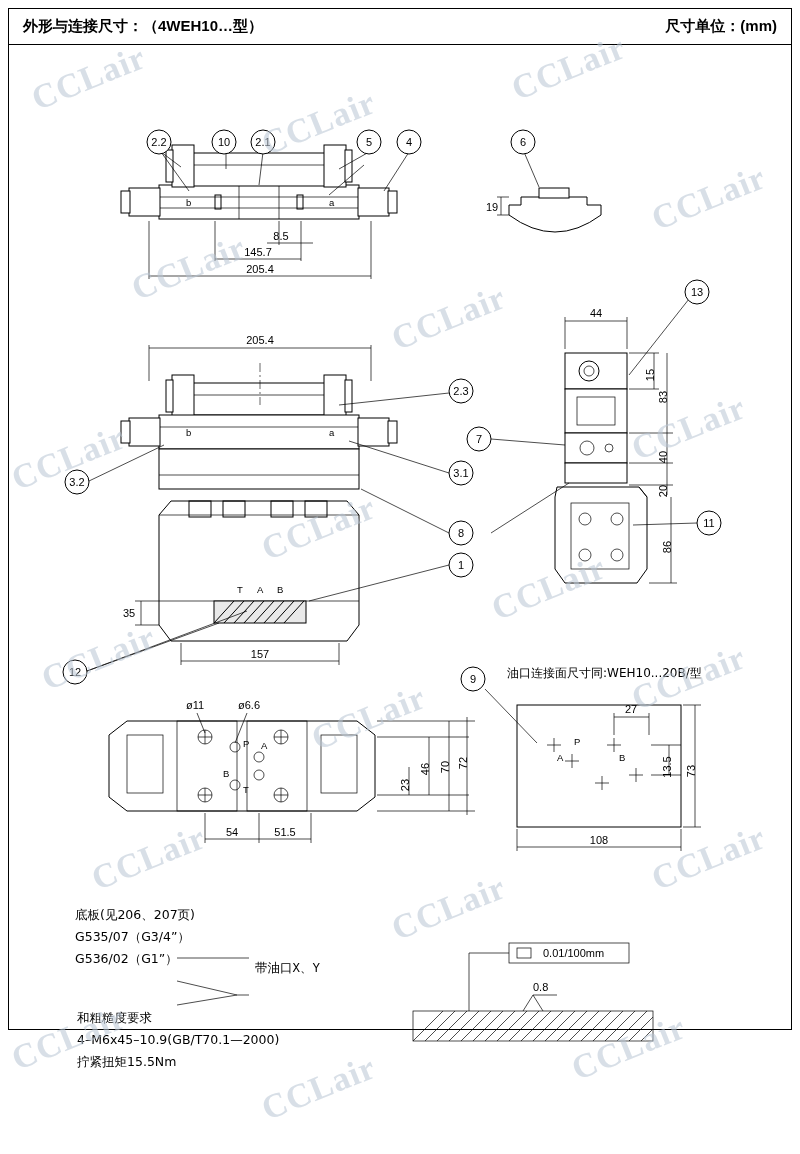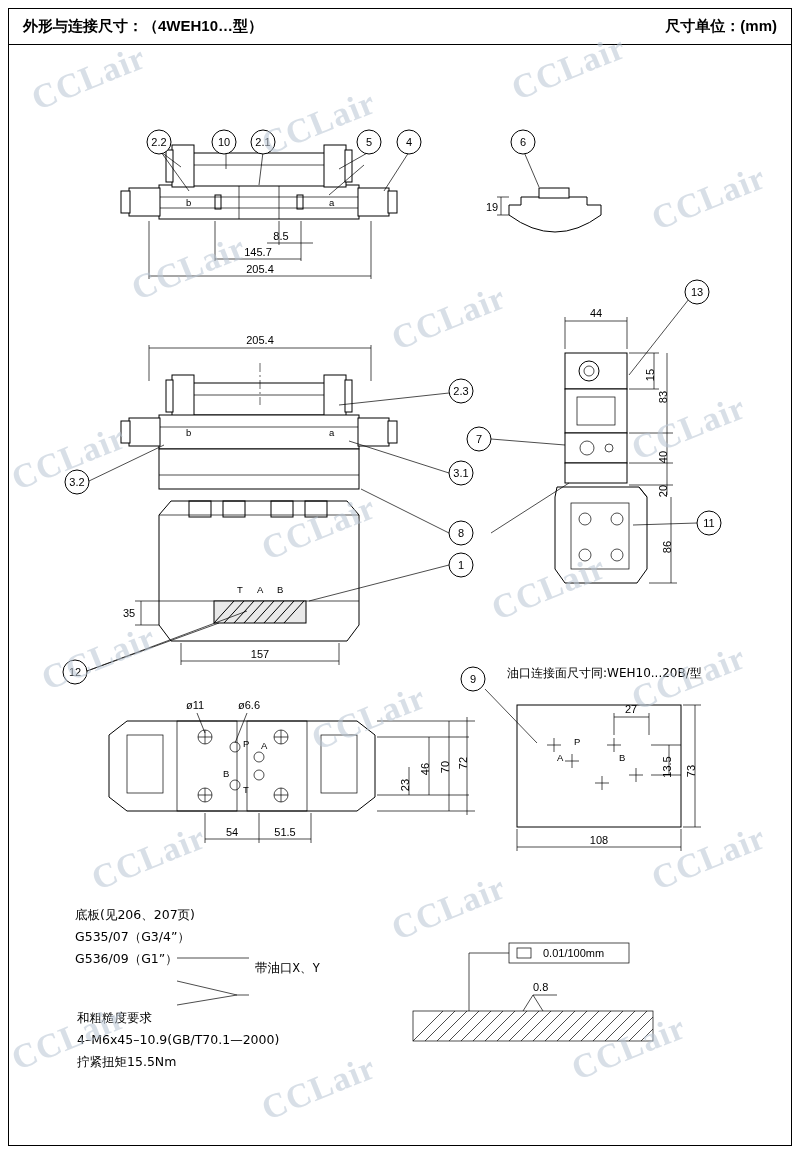--- a/index.html
+++ b/index.html
@@ -7,21 +7,21 @@
   body {
     width:800px; height:1154px;
     font-family:"Liberation Sans", sans-serif;
     background:#ffffff;
     color:#000000;
     position:relative;
     overflow:hidden;
   }
   .page {
     position:absolute; left:8px; top:8px;
-    width:784px; height:1138px;
+    width:784px; height:1022px;
     border:1.5px solid #000;
   }
   .header {
     position:absolute; left:0; top:0; width:100%; height:36px;
     border-bottom:1.5px solid #000;
     display:flex; align-items:center; justify-content:space-between;
     padding:0 14px;
     font-size:15px; font-weight:bold;
   }
   .body-area {
@@ -440,21 +440,21 @@
         <line class="ln-t" x1="168" y1="936" x2="228" y2="950"></line>
         <line class="ln-t" x1="168" y1="960" x2="228" y2="950"></line>
         <line class="ln-t" x1="228" y1="913" x2="240" y2="913"></line>
         <line class="ln-t" x1="228" y1="950" x2="240" y2="950"></line>
       </g>
     </svg>
 
     <div class="notes" style="left:66px; top:845px;margin-top:14px;">
       <div>底板(见206、207页)</div>
       <div>G535/07（G3/4”）</div>
-      <div>G536/09（G1”）</div>
+      <div>G536/02（G1”）</div>
     </div>
     <div class="notes" style="left:246px; top:913px;font-family:Liberation Mono, monospace;">带油口X、Y</div>
 
     <div class="notes" style="left:68px; top:962px;">
       <div>和粗糙度要求</div>
       <div>4–M6x45–10.9(GB/T70.1—2000)</div>
       <div>拧紧扭矩15.5Nm</div>
     </div>
 
   </div>

